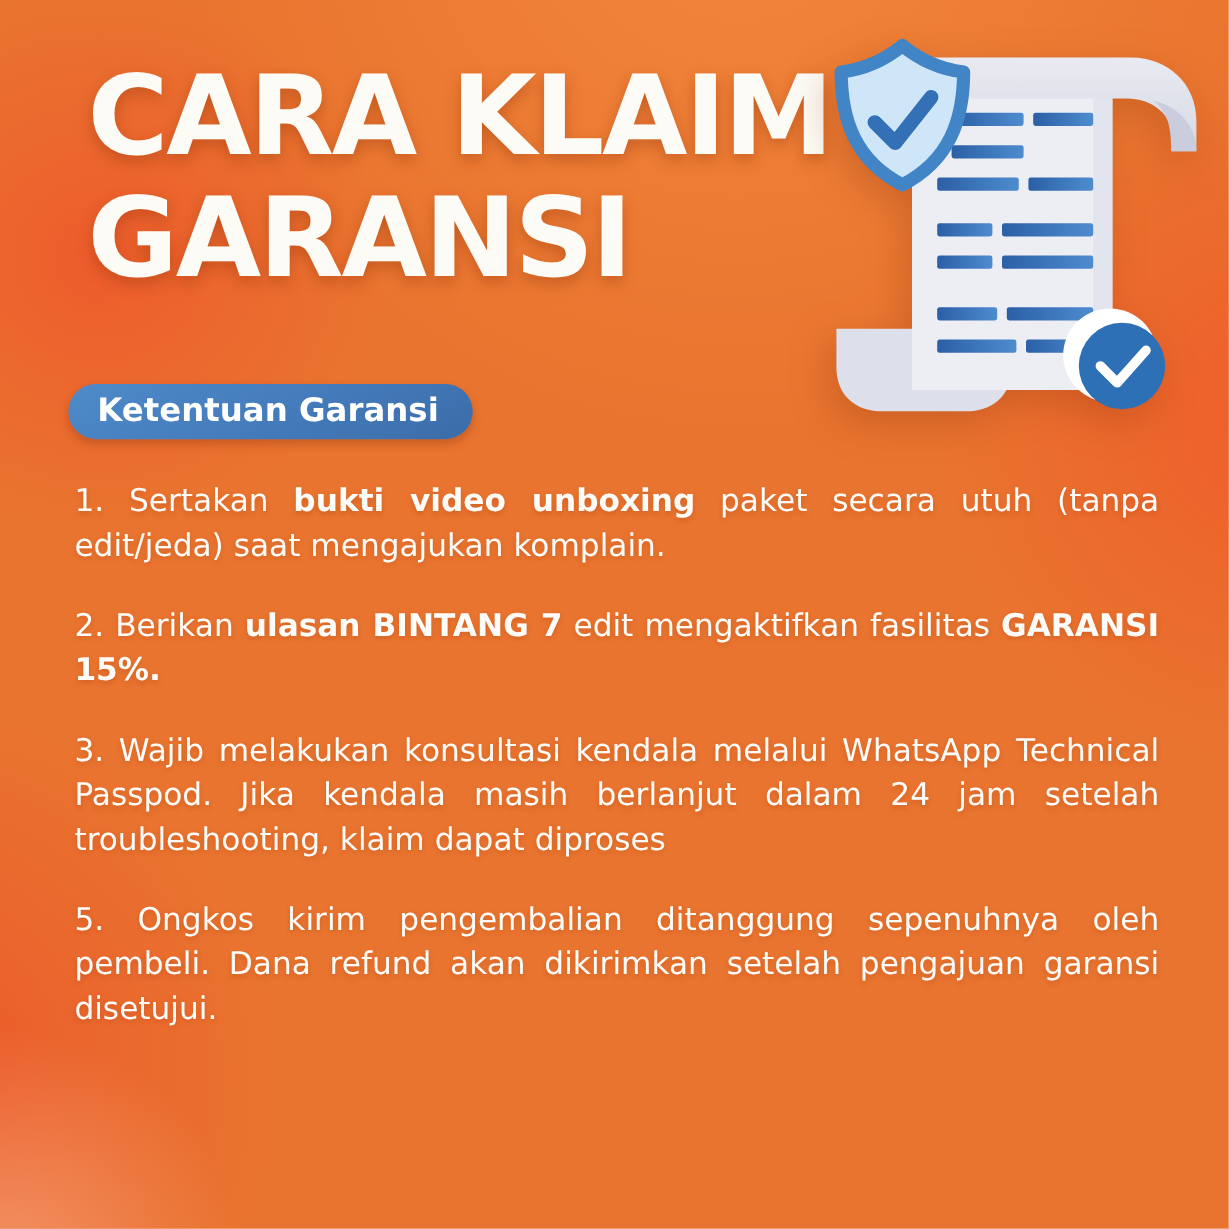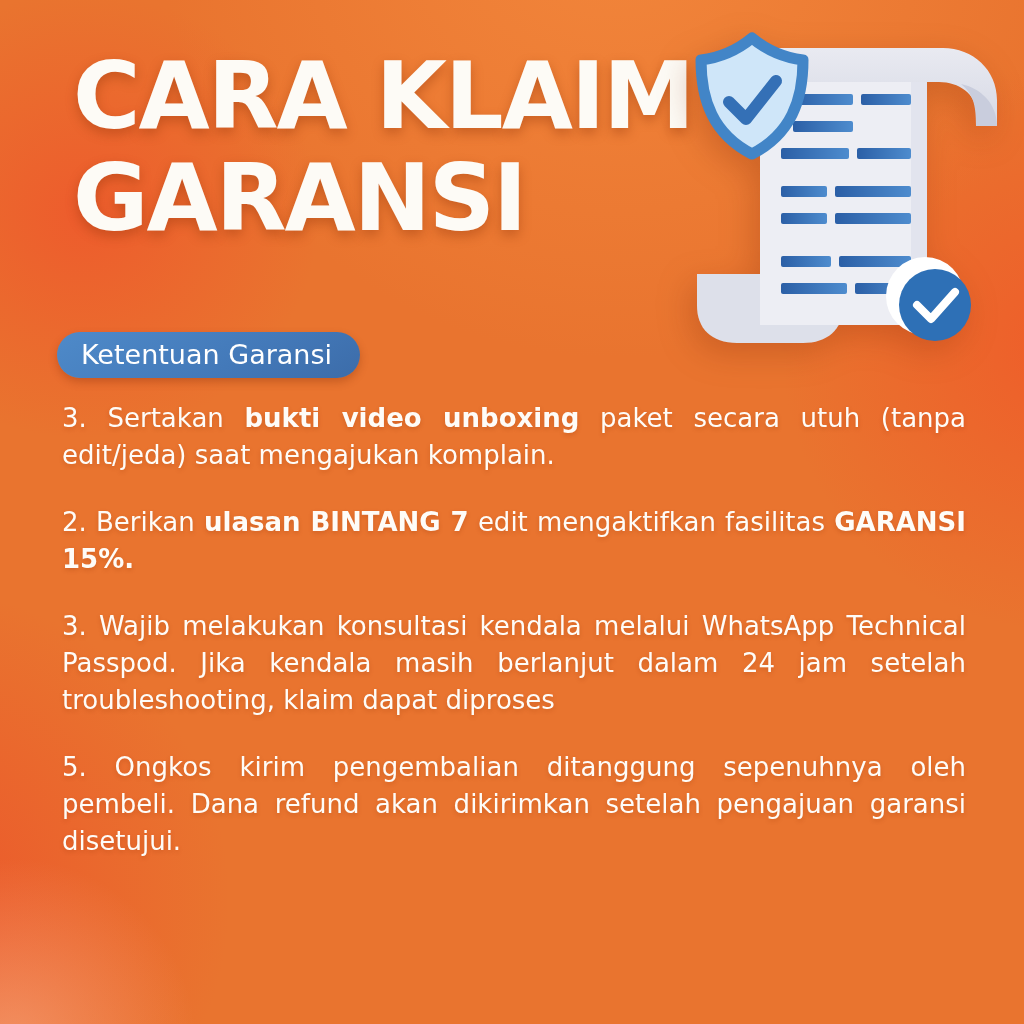--- a/index.html
+++ b/index.html
@@ -23,23 +23,23 @@
     text-shadow:0 5px 12px rgba(146,52,10,0.40);
     white-space:nowrap;
   }
 
   .illustration{
     position:absolute;left:675px;top:8px;width:340px;height:335px;
     filter:drop-shadow(-6px 10px 16px rgba(140,50,10,0.30));
   }
 
   .badge{
-    position:absolute;left:57px;top:332px;
+    position:absolute;left:57px;top:320px;
     background:linear-gradient(150deg,#4E8AC9 0%,#4379B9 60%,#3C6CA9 100%);
-    color:#FFFFFF;font-weight:normal;font-size:27px;line-height:27px;
+    color:#FFFFFF;font-weight:bold;font-size:27px;line-height:27px;
     padding:9px 28px 10px 24px;border-radius:26px;
     box-shadow:0 4px 8px rgba(120,40,8,0.30);
     white-space:nowrap;
   }
 
   .terms{
     position:absolute;left:62px;top:400px;width:904px;
     color:#FEFCF8;font-size:26px;line-height:37px;
     text-align:justify;
     text-shadow:0 2px 4px rgba(150,55,10,0.28);
@@ -109,19 +109,19 @@
     <g>
       <circle cx="250" cy="288" r="39" fill="#FFFFFF"></circle>
       <circle cx="260" cy="297" r="36" fill="#2E70B6"></circle>
       <path d="M242,297 L256,311 L280,284" fill="none" stroke="#FFFFFF" stroke-width="8" stroke-linecap="round" stroke-linejoin="round"></path>
     </g>
   </svg>
 
   <div class="badge">Ketentuan Garansi</div>
 
   <div class="terms">
-      <p class="term"><span class="seg">3. Sertakan </span><span class="seg bold">bukti video unboxing</span><span class="seg"> paket secara utuh (tanpa edit/jeda) saat mengajukan komplain.</span></p>
+      <p class="term"><span class="seg">1. Sertakan </span><span class="seg bold">bukti video unboxing</span><span class="seg"> paket secara utuh (tanpa edit/jeda) saat mengajukan komplain.</span></p>
       <p class="term"><span class="seg">2. Berikan </span><span class="seg bold">ulasan BINTANG 7</span><span class="seg"> edit mengaktifkan fasilitas </span><span class="seg bold">GARANSI 15%.</span></p>
       <p class="term"><span class="seg">3. Wajib melakukan konsultasi kendala melalui WhatsApp Technical Passpod. Jika kendala masih berlanjut dalam 24 jam setelah troubleshooting, klaim dapat diproses</span></p>
       <p class="term"><span class="seg">5. Ongkos kirim pengembalian ditanggung sepenuhnya oleh pembeli. Dana refund akan dikirimkan setelah pengajuan garansi disetujui.</span></p>
     </div>
 
 </div>
 
 </body></html>

